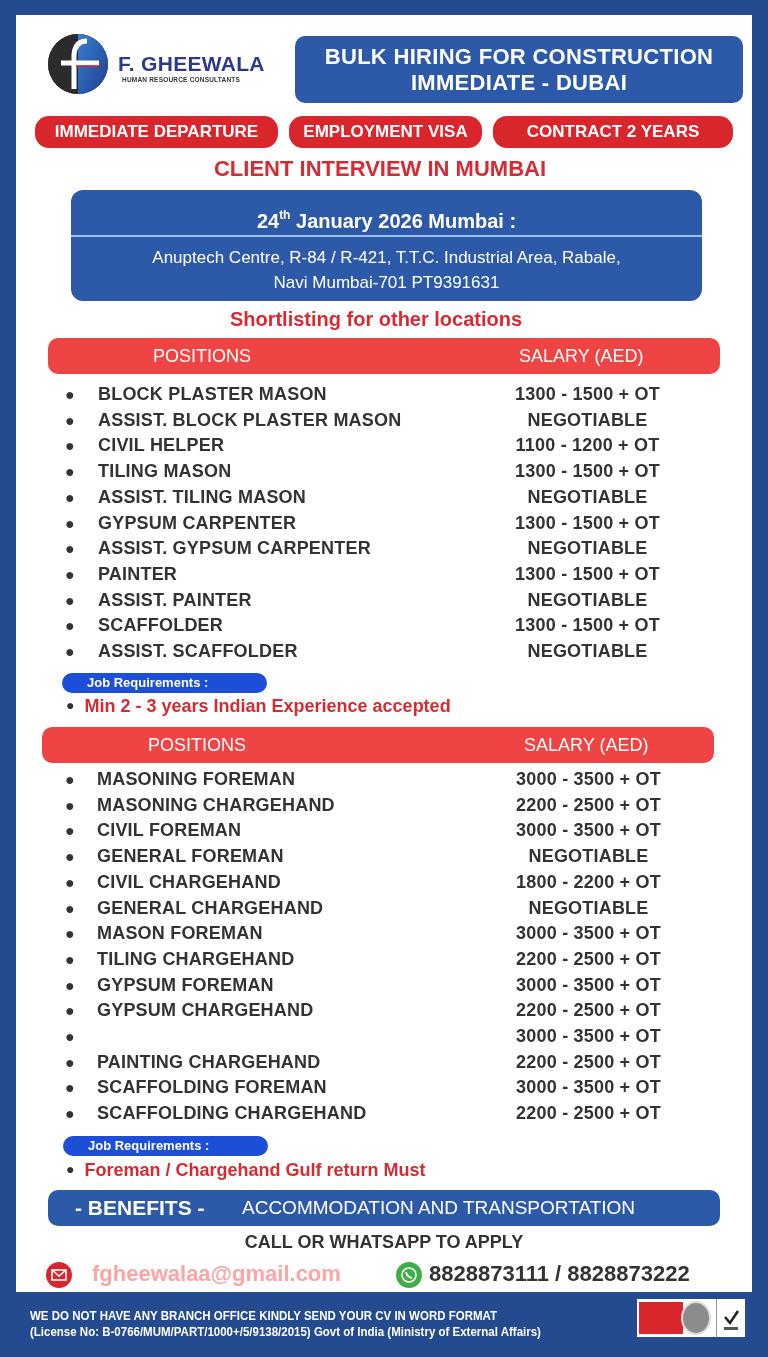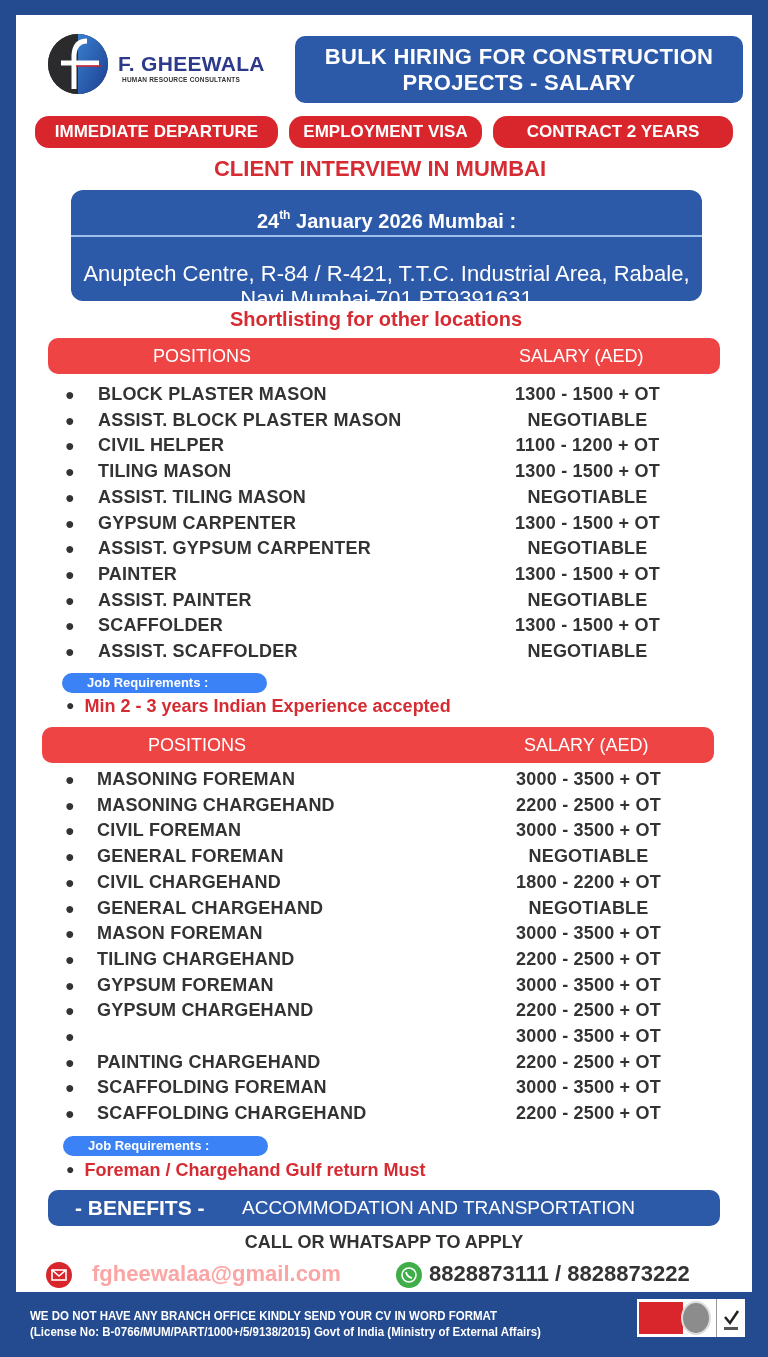--- a/index.html
+++ b/index.html
@@ -34,38 +34,38 @@
   }
 
   .red-heading { color: #d62b32; font-weight: bold; text-align: center; white-space: nowrap; }
 
   .interview-box {
     left: 71px; top: 190px; width: 631px; height: 111px;
     background: #2d5aa8; border-radius: 12px; color: #fff;
   }
   .interview-date { height: 47px; text-align: center; font-size: 20px; font-weight: bold; line-height: 50px; border-bottom: 2px solid #9cc0ec; }
   .interview-date sup { font-size: 12px; vertical-align: 9px; }
-  .interview-addr { text-align: center; font-size: 22px; line-height: 25px; padding-top: 24px; }
+  .interview-addr { text-align: center; font-size: 17px; line-height: 25px; padding-top: 8px; }
 
   .table-header {
     height: 36px; background: #ef4444; border-radius: 10px; color: #fff;
     font-size: 18px; line-height: 36px;
   }
   .table-header .h-pos { position: absolute; }
   .table-header .h-sal { position: absolute; }
 
   .row { height: 25.7px; font-size: 18px; color: #333; line-height: 25.7px; white-space: nowrap; font-weight: bold; letter-spacing: 0.2px; }
   .row .bullet { position: absolute; left: 65px; font-size: 16px; }
   .row .pos { position: absolute; left: 98px; }
   .row .sal { position: absolute; left: 480px; width: 215px; text-align: center; }
   .list2 .row .pos { left: 97px; }
   .list2 .row .sal { left: 481px; width: 215px; }
 
   .req-tag {
-    height: 20px; width: 205px; background: #3b82f6; border-radius: 10px;
+    height: 20px; width: 205px; background: #1d4ed8; border-radius: 10px;
     color: #fff; font-size: 13px; font-weight: bold; line-height: 20px; padding-left: 25px;
   }
   .req-text { color: #d62b32; font-weight: bold; font-size: 18px; white-space: nowrap; }
   .req-text .dot { color: #333; font-size: 14px; margin-right: 10px; vertical-align: 2px; }
 
   .benefits {
     left: 48px; top: 1190px; width: 672px; height: 36px;
     background: #2d5aa8; border-radius: 10px; color: #fff;
     line-height: 36px; white-space: nowrap;
   }
@@ -99,21 +99,21 @@
     <path d="M40 8 Q28 8 27 22 L27 56" stroke="#ffffff" stroke-width="5" fill="none"></path>
     <path d="M14 30 L52 30" stroke="#ffffff" stroke-width="5"></path>
     <path d="M29 33 L54 33" stroke="#d9262c" stroke-width="1.5"></path>
   </svg>
 </div>
 <div class="abs brand-name">F. GHEEWALA</div>
 <div class="abs brand-sub">HUMAN RESOURCE CONSULTANTS</div>
 
 <div class="abs title-box">
   <div>BULK HIRING FOR CONSTRUCTION</div>
-  <div>PROJECTS - SALARY</div>
+  <div>IMMEDIATE - DUBAI</div>
 </div>
 
 <div class="abs pill" style="left:35px;width:243px;">IMMEDIATE DEPARTURE</div>
 <div class="abs pill" style="left:289px;width:193px;">EMPLOYMENT VISA</div>
 <div class="abs pill" style="left:493px;width:240px;">CONTRACT 2 YEARS</div>
 
 <div class="abs red-heading" style="left:0;width:760px;top:156px;font-size:22px;">CLIENT INTERVIEW IN MUMBAI</div>
 
 <div class="abs interview-box">
   <div class="interview-date">

